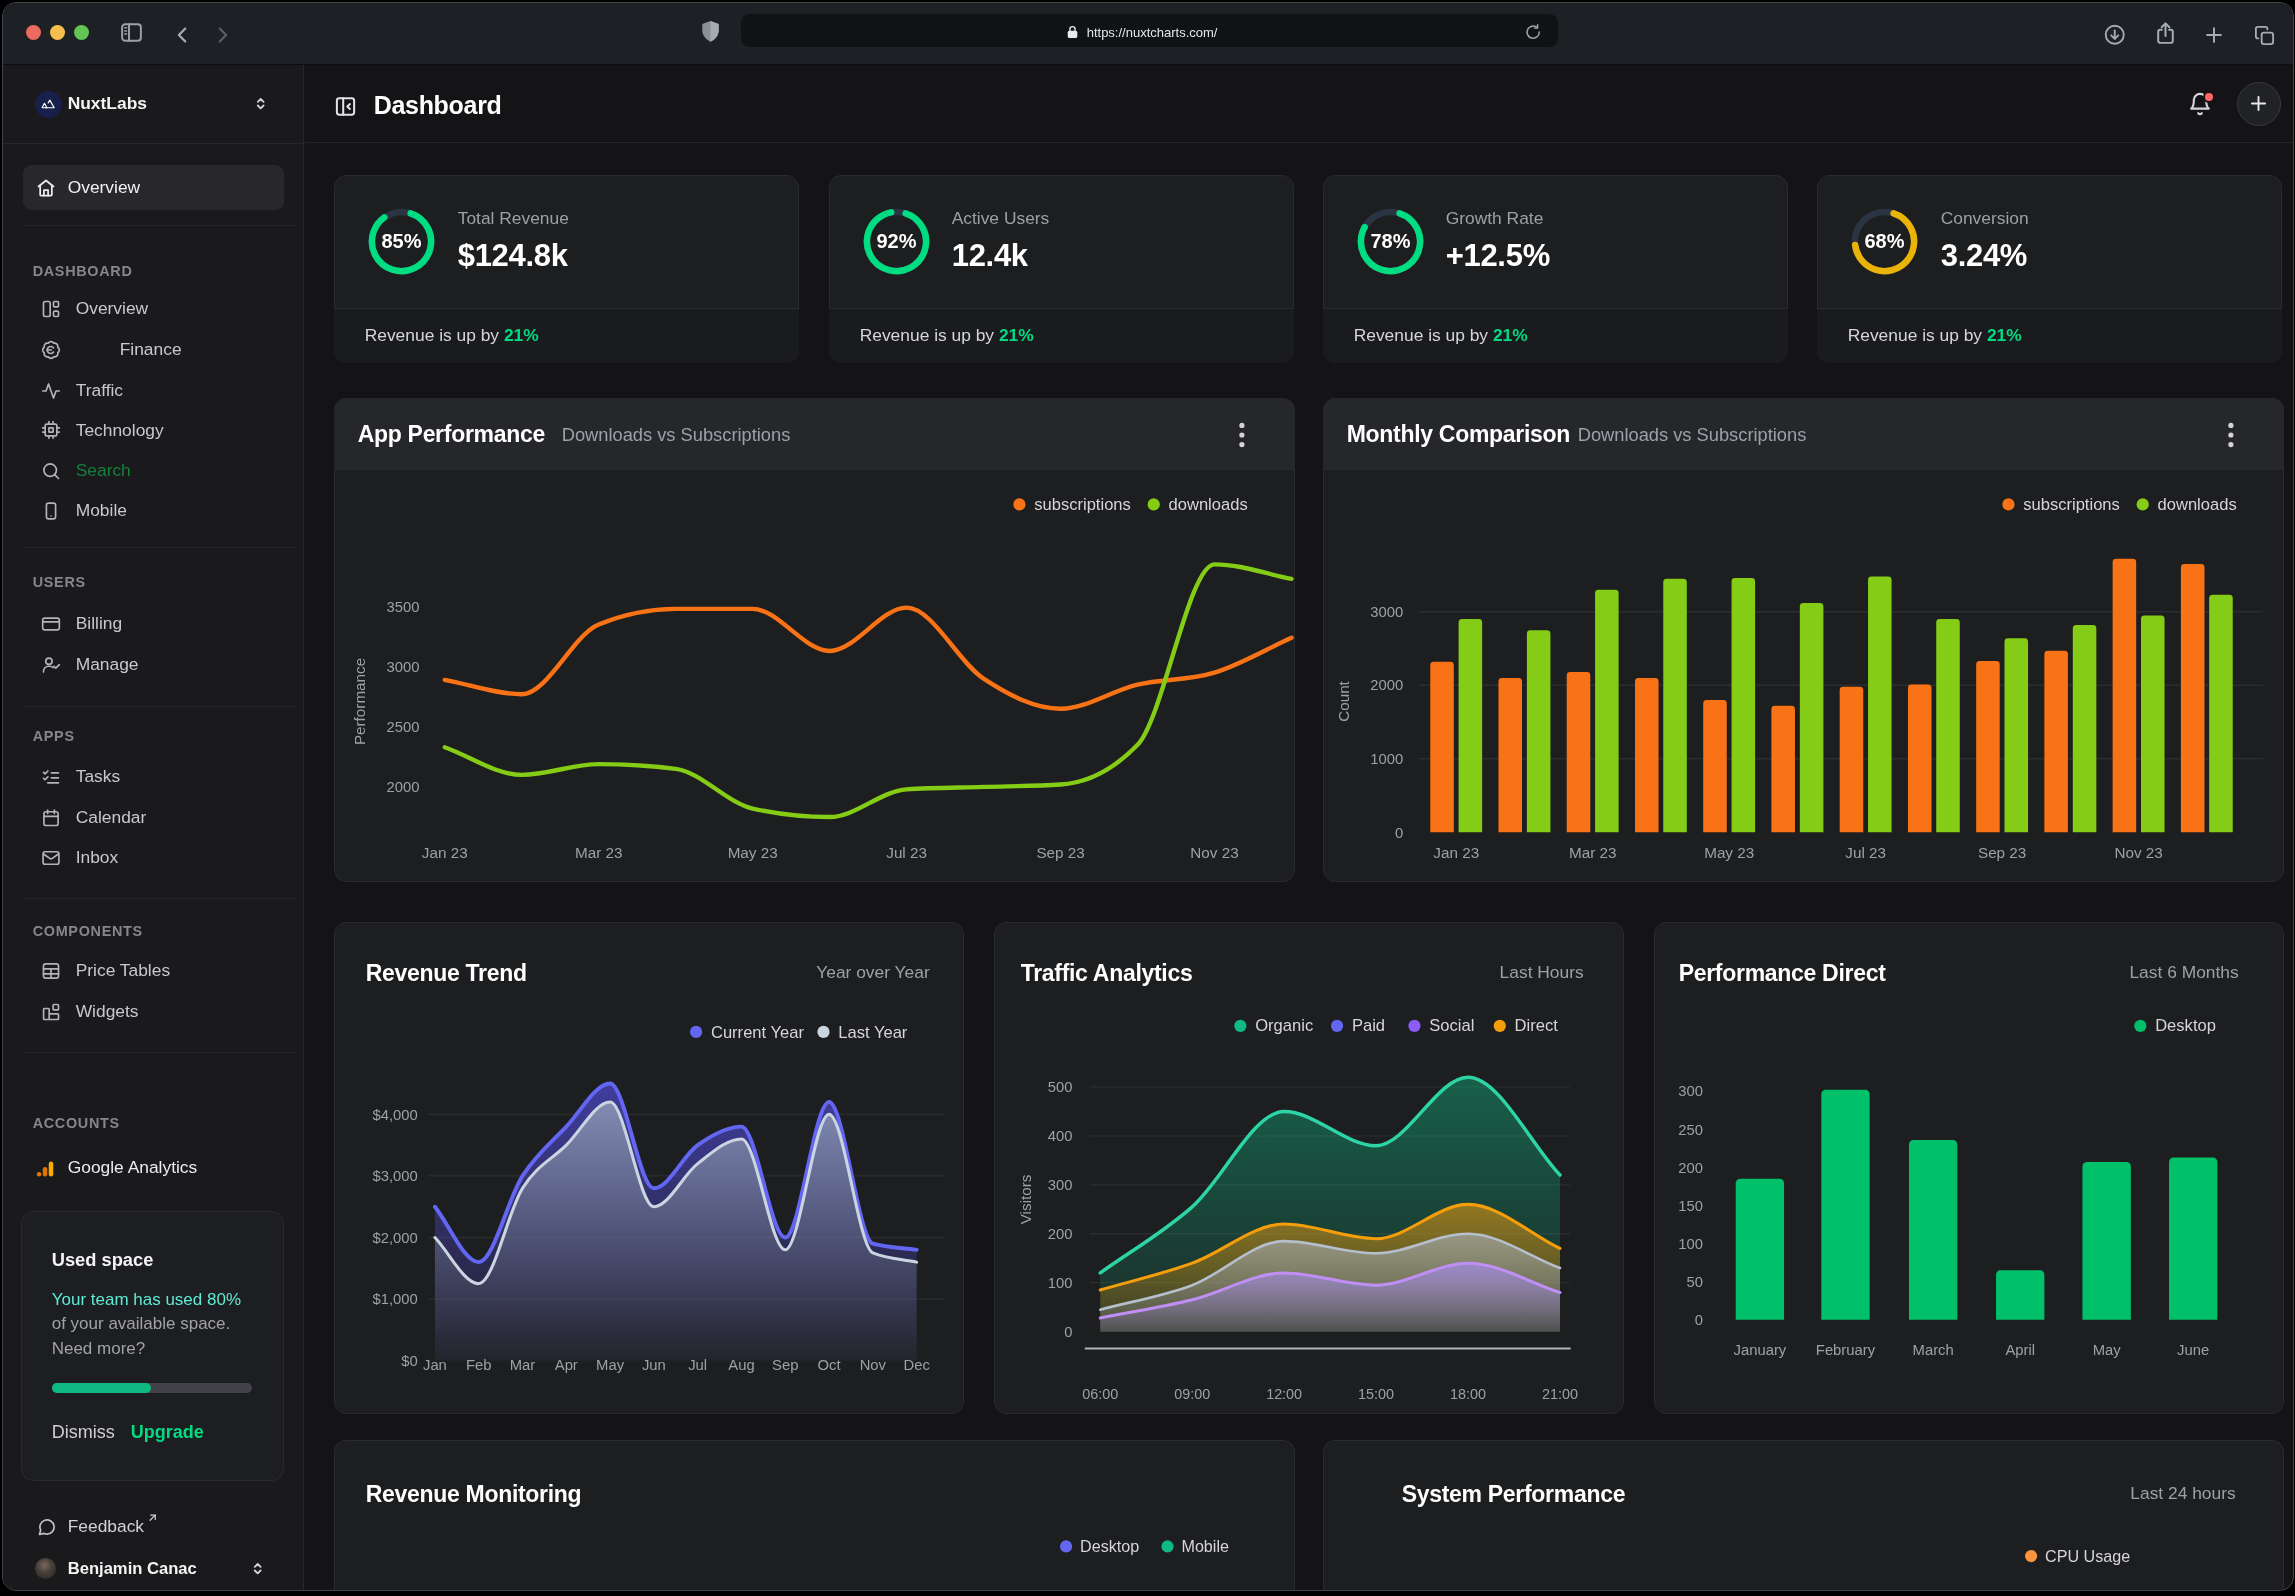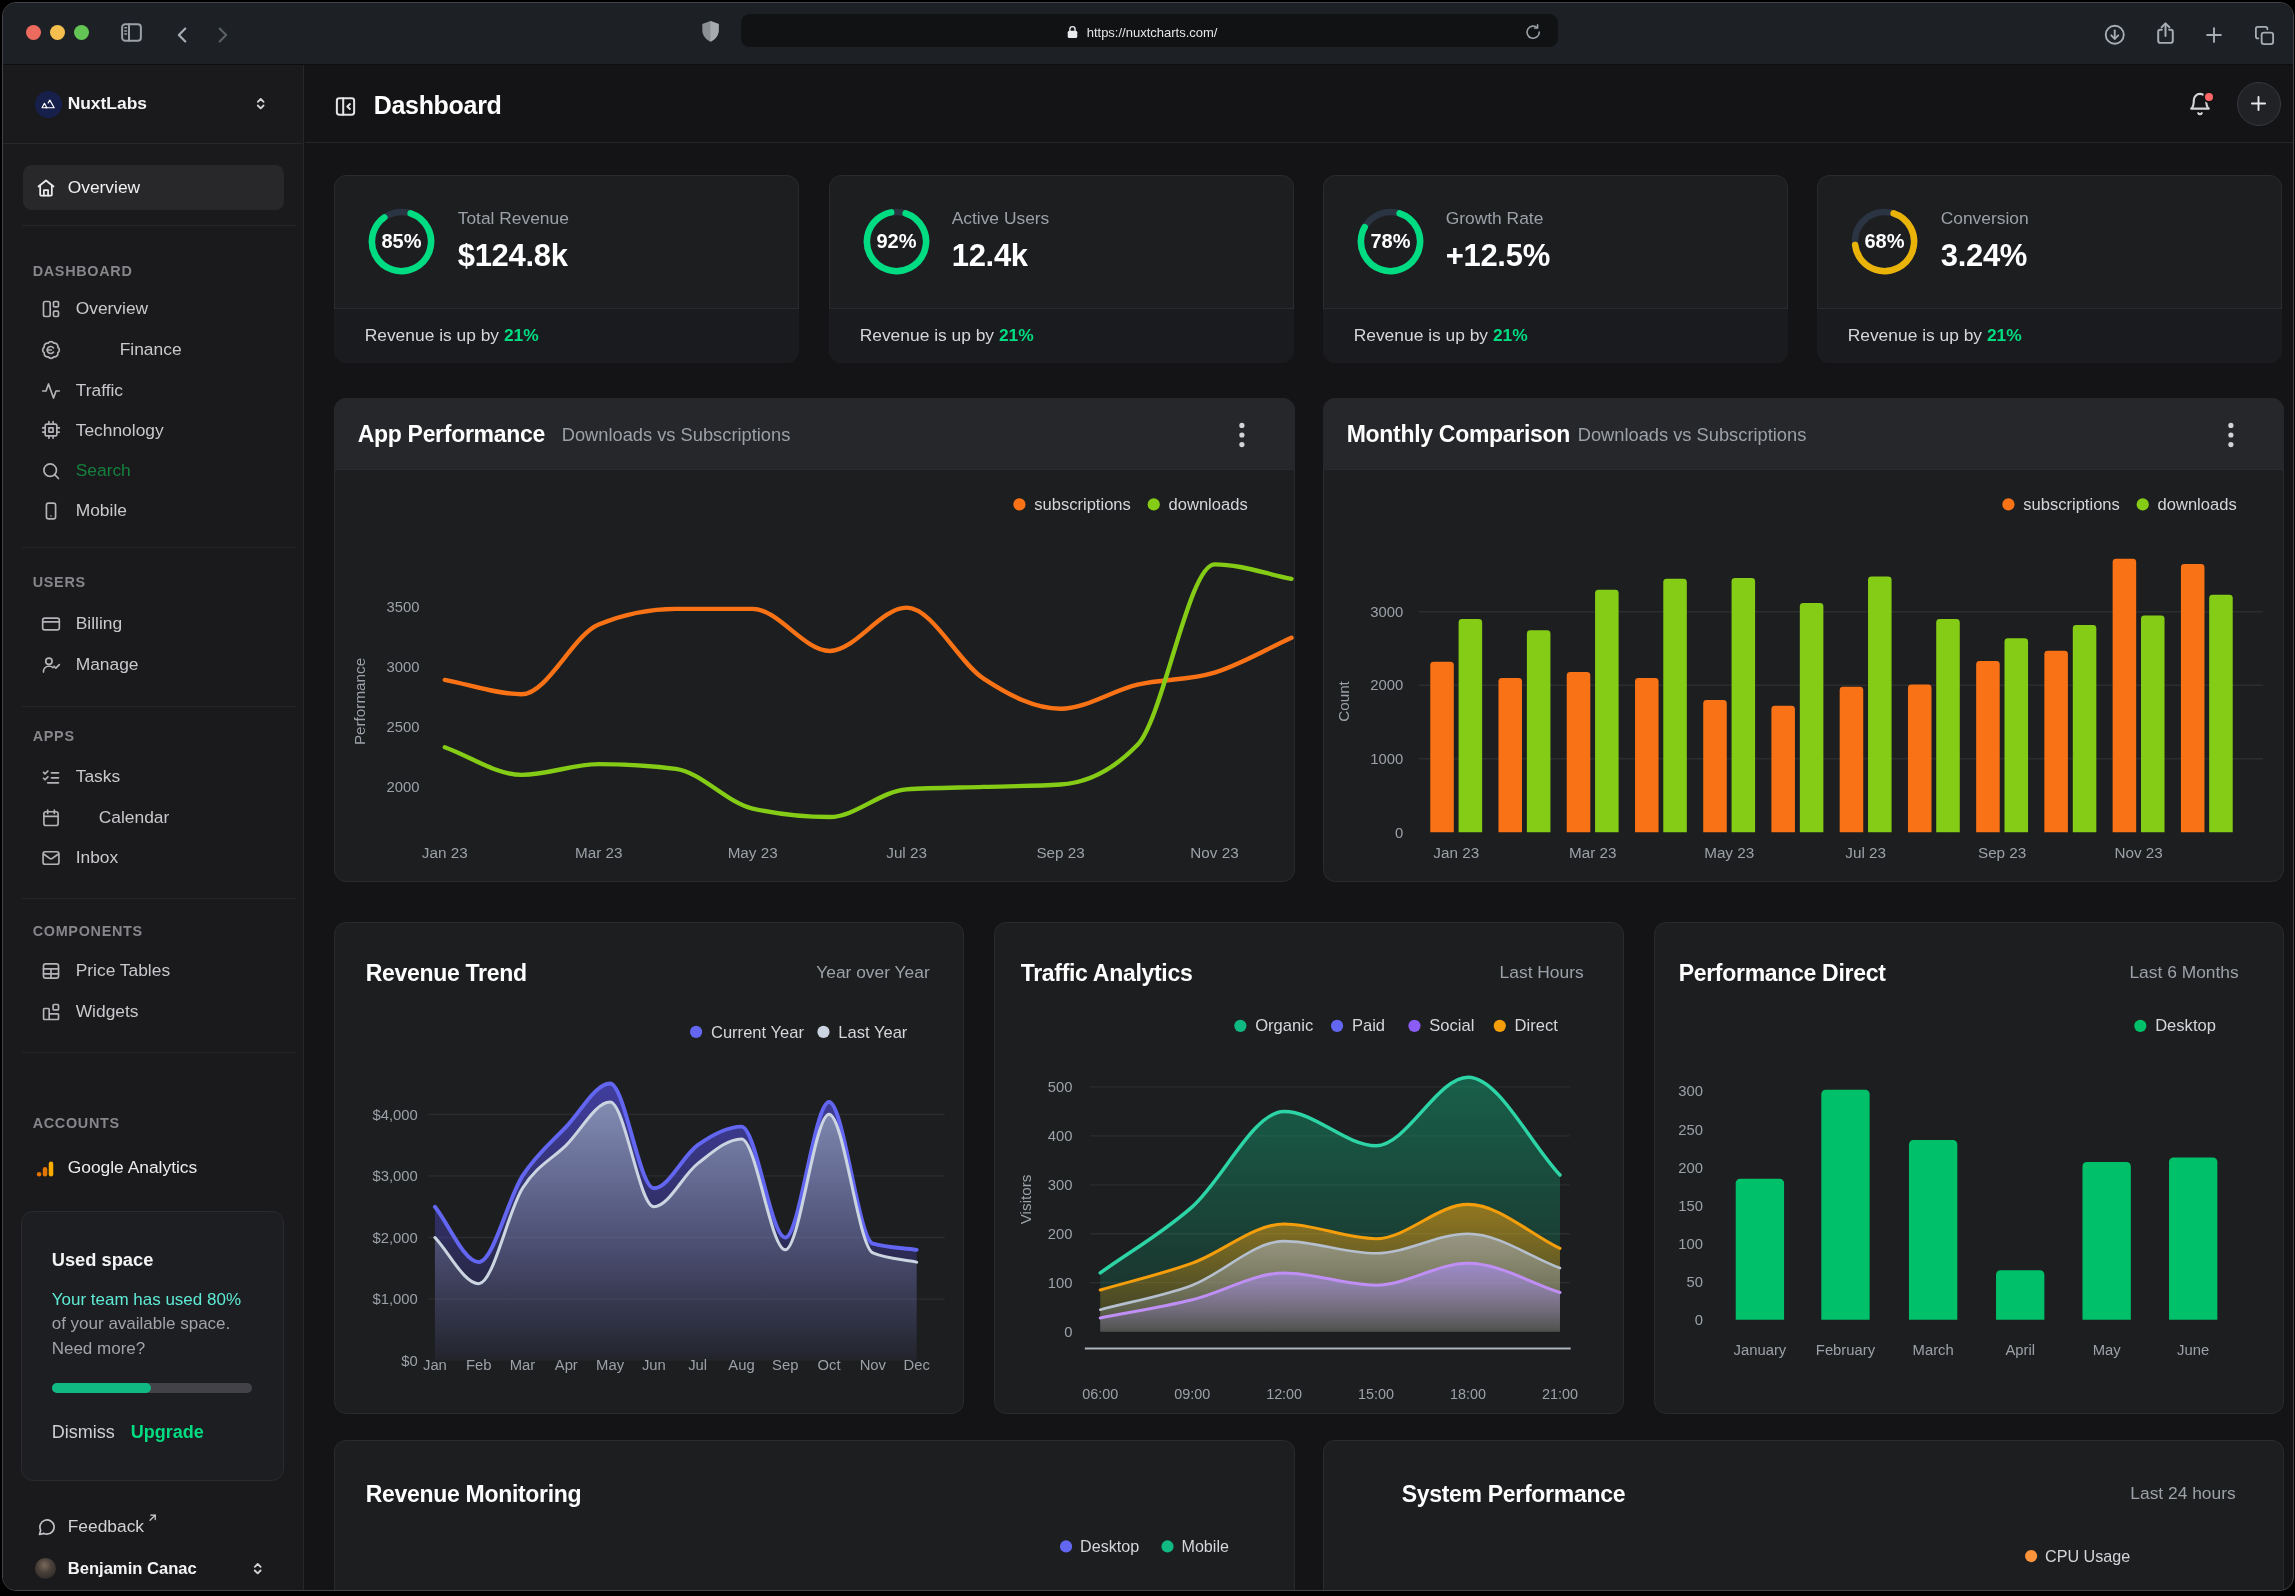--- a/index.html
+++ b/index.html
@@ -165,21 +165,21 @@
         <path d="M8 19h13"></path>
       </svg>
     </div>
     <div style="position:absolute;left:73px;top:774px;transform:translateY(-50%);font-size:17.4px;color:#c9c9cd;font-weight:400;white-space:nowrap;line-height:1;">Tasks</div>
     <div style="position:absolute;left:38px;top:805px;width:20px;height:20px">
       <svg width="20" height="20" viewBox="0 0 24 24" fill="none" stroke="#b4b4b8" stroke-width="2.0" stroke-linecap="round" stroke-linejoin="round" style="display:block">
         <rect x="3.5" y="4.5" width="17" height="16.5" rx="2.5"></rect>
         <path d="M8 2.5v4M16 2.5v4M3.5 10h17"></path>
       </svg>
     </div>
-    <div style="position:absolute;left:73px;top:815px;transform:translateY(-50%);font-size:17.4px;color:#c9c9cd;font-weight:400;white-space:nowrap;line-height:1;margin-left:23px;">Calendar</div>
+    <div style="position:absolute;left:73px;top:815px;transform:translateY(-50%);font-size:17.4px;color:#c9c9cd;font-weight:400;white-space:nowrap;line-height:1;">Calendar</div>
     <div style="position:absolute;left:38px;top:845px;width:20px;height:20px">
       <svg width="20" height="20" viewBox="0 0 24 24" fill="none" stroke="#b4b4b8" stroke-width="2.0" stroke-linecap="round" stroke-linejoin="round" style="display:block">
         <rect x="2.5" y="4.5" width="19" height="15" rx="2.5"></rect>
         <path d="m3.5 7.5 7.4 5.2a2 2 0 0 0 2.2 0l7.4-5.2"></path>
       </svg>
     </div>
     <div style="position:absolute;left:73px;top:855px;transform:translateY(-50%);font-size:17.4px;color:#c9c9cd;font-weight:400;white-space:nowrap;line-height:1;">Inbox</div>
     <div style="position:absolute;left:19px;top:895px;width:274px;height:0.9px;background:#252528"></div>
     <div style="position:absolute;left:30px;top:928px;transform:translateY(-50%);font-size:14.4px;color:#86868b;font-weight:700;white-space:nowrap;line-height:1;letter-spacing:0.7px;">COMPONENTS</div>
     <div style="position:absolute;left:38px;top:958px;width:20px;height:20px">

